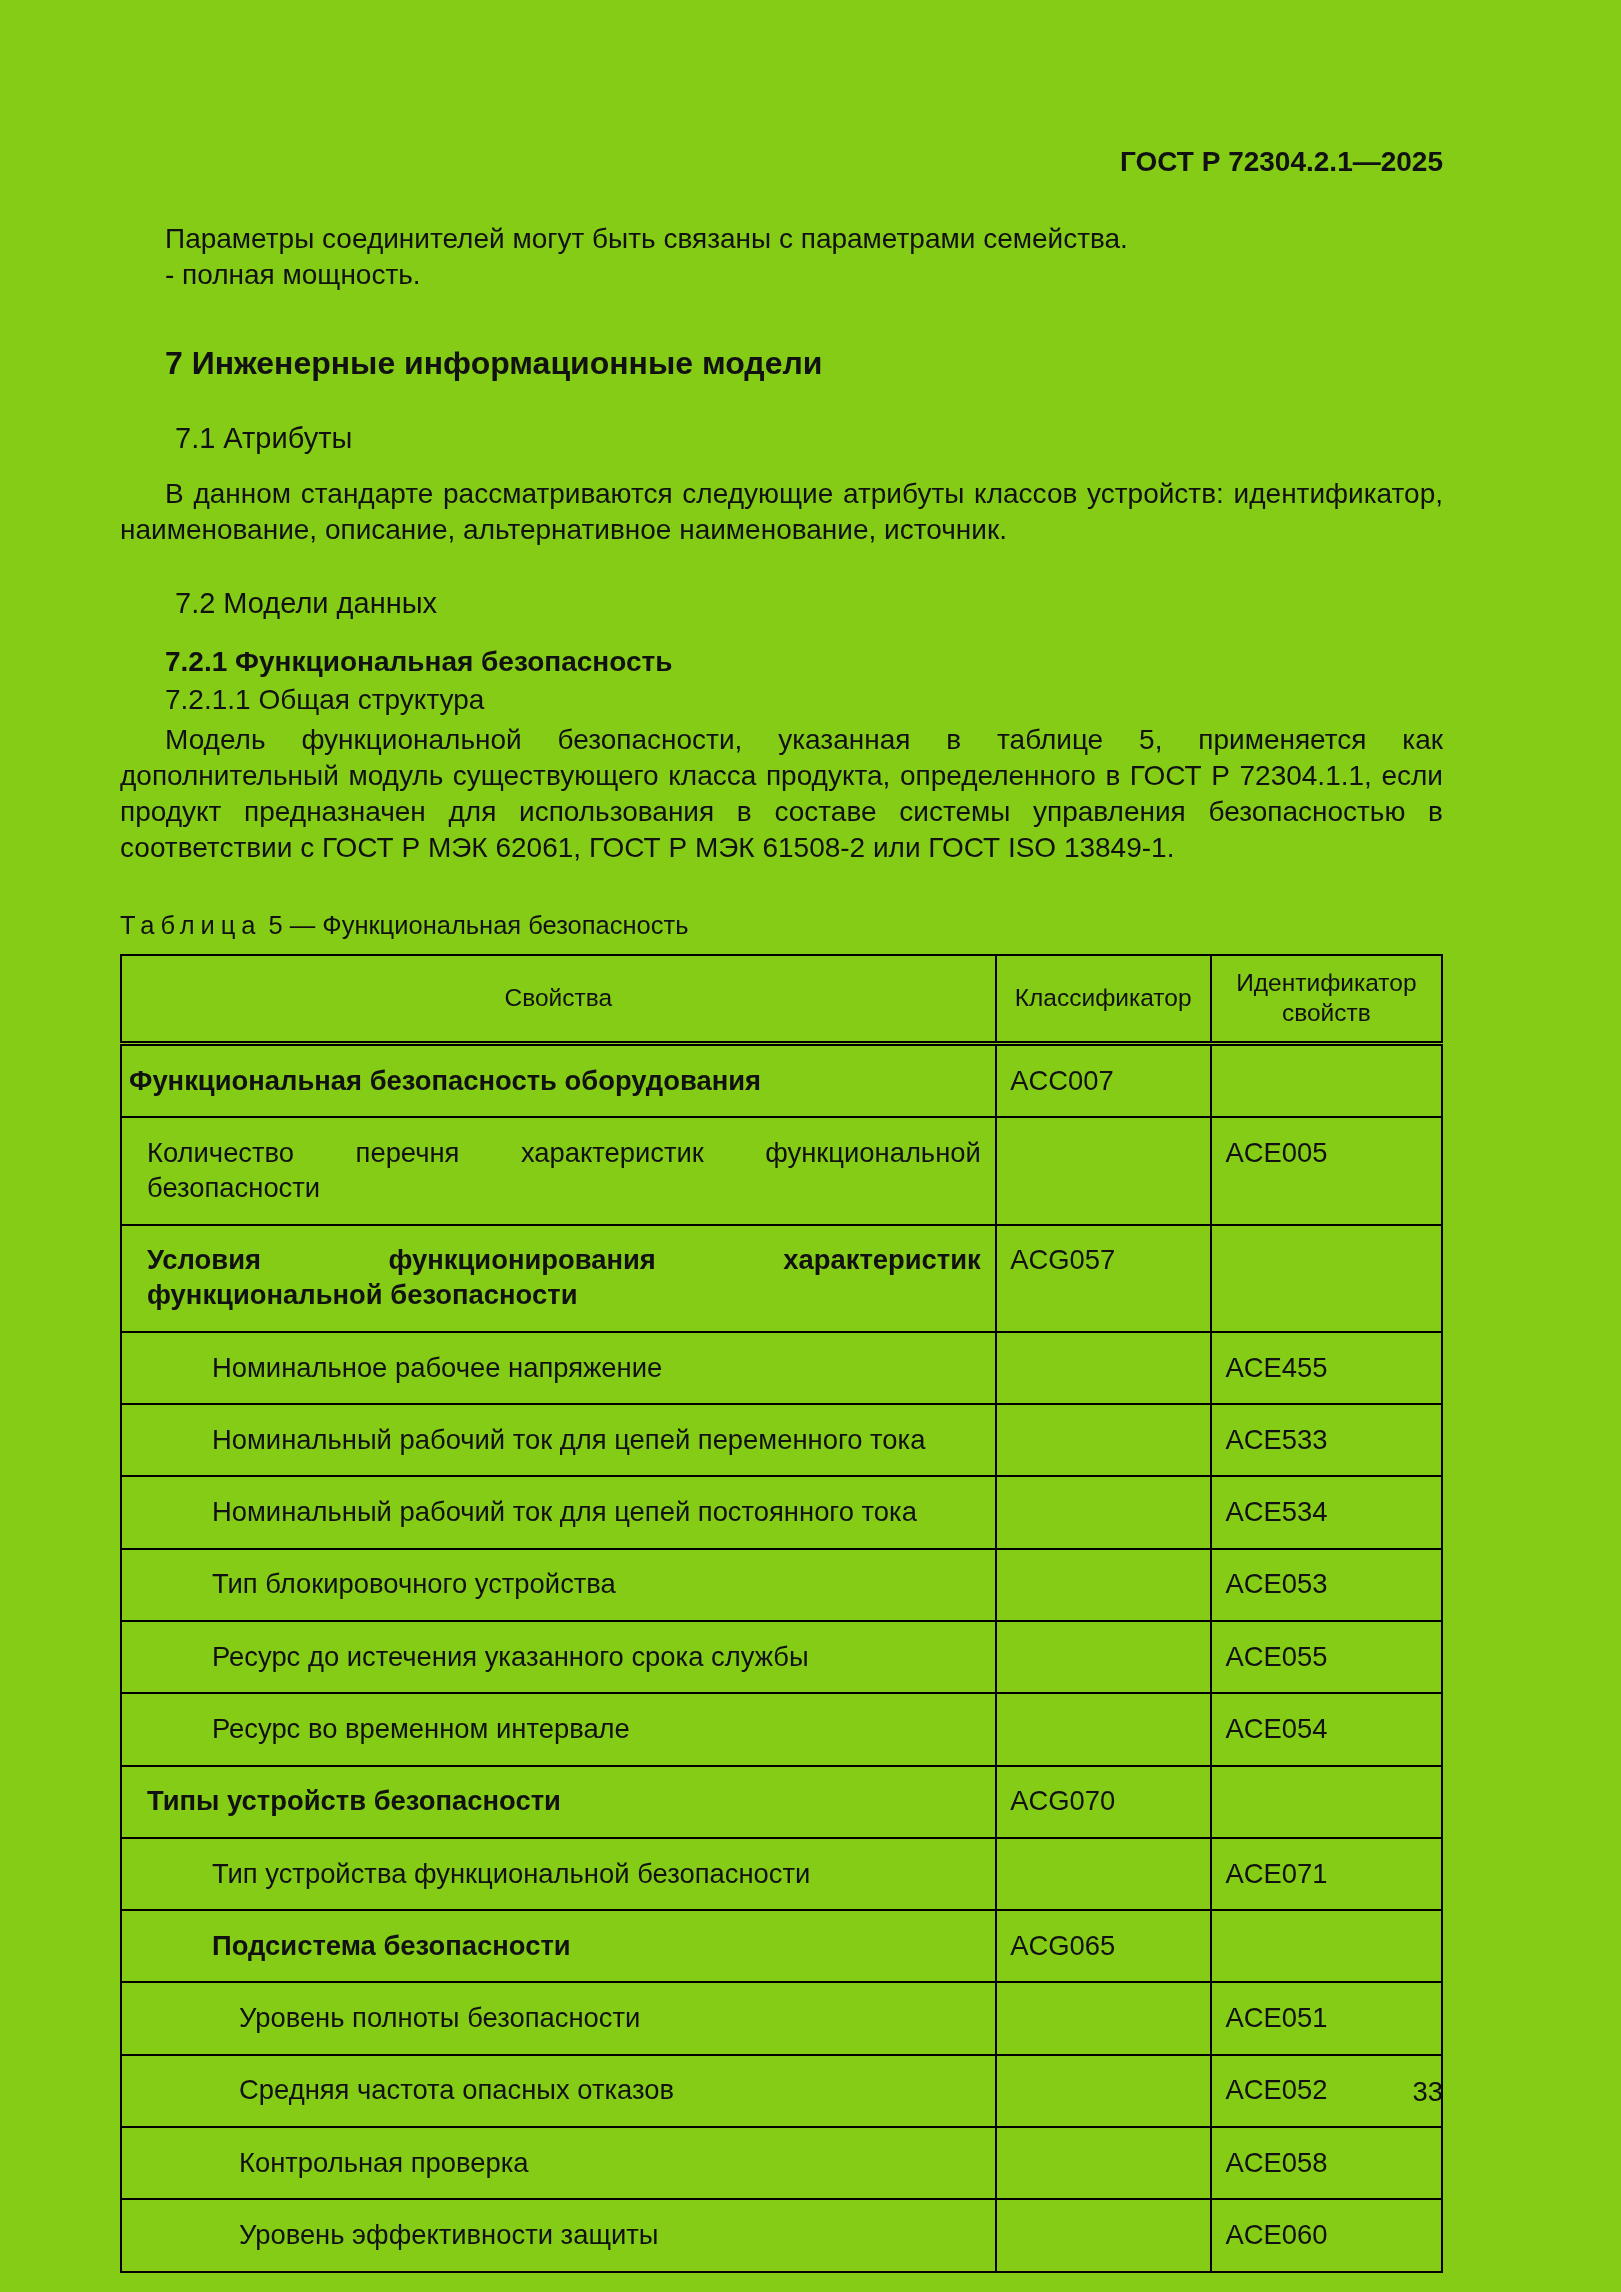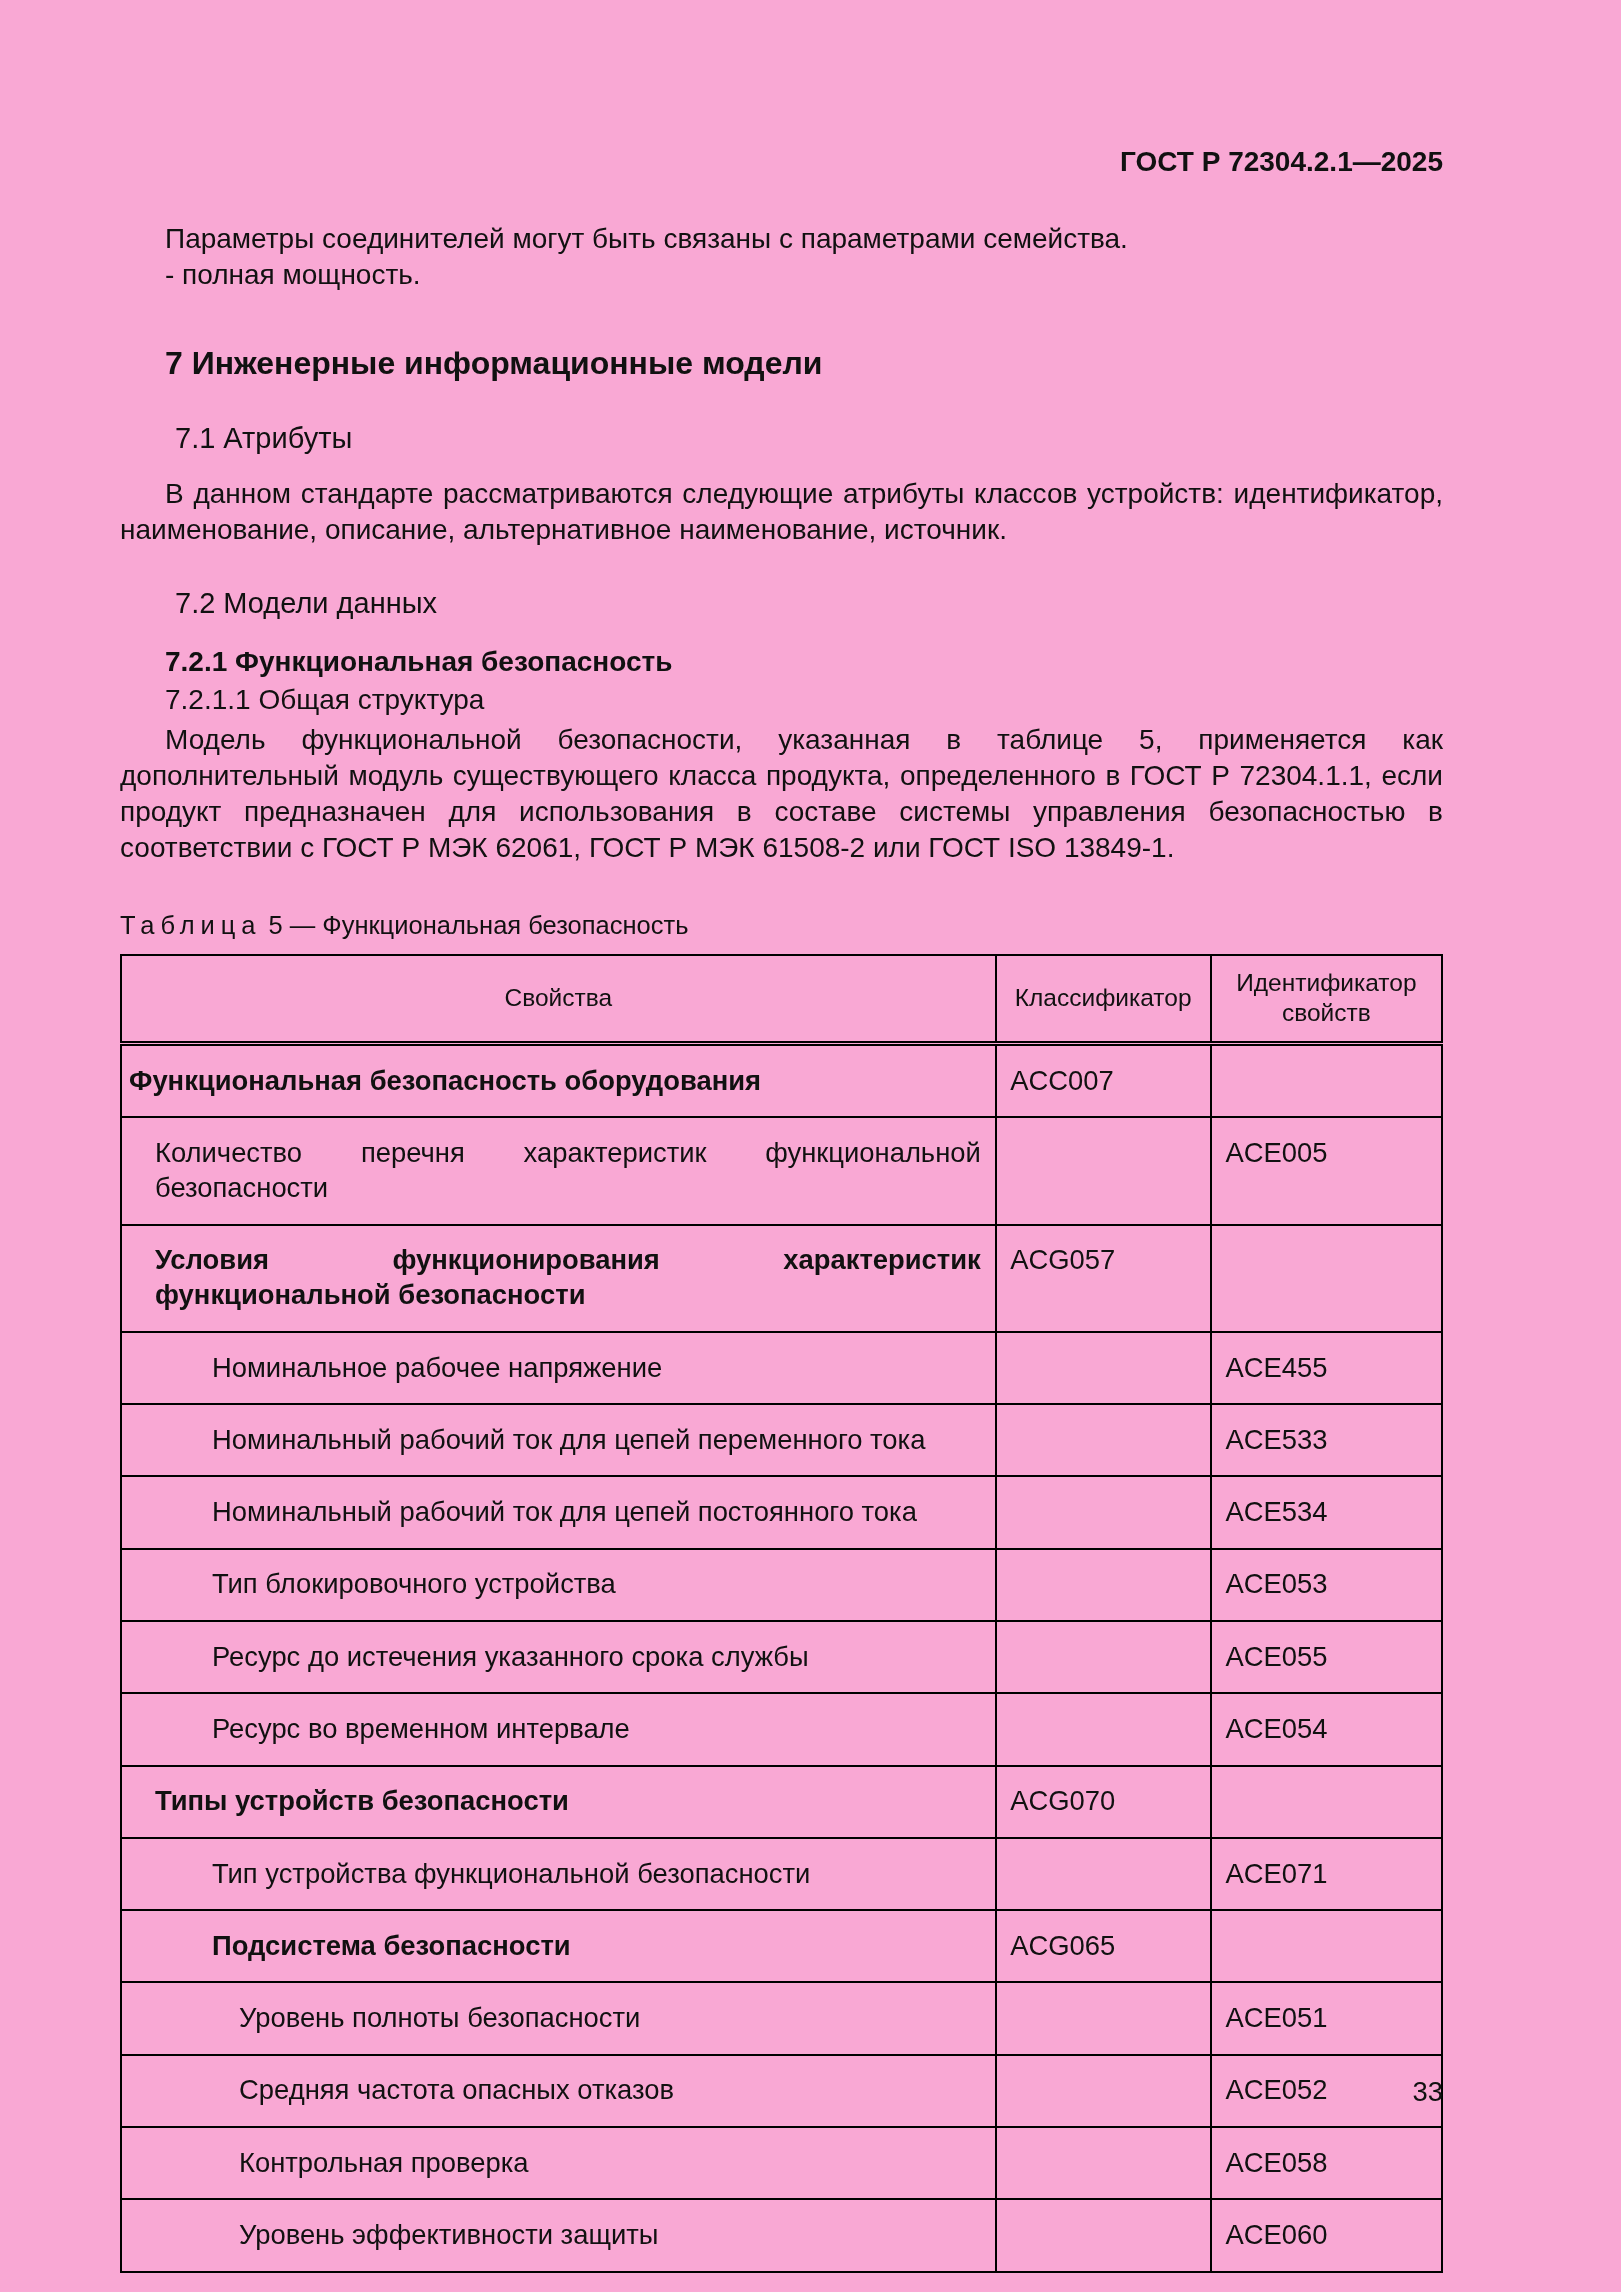--- a/index.html
+++ b/index.html
@@ -1,21 +1,21 @@
 <!DOCTYPE html>
 <html lang="ru"><head>
 <meta charset="utf-8">
 <style>
   html, body { margin: 0; padding: 0; background: #e8e8e8; }
   .page {
     position: relative;
     width: 1621px;
     height: 2293px;
     margin: 0 auto;
-    background: #f9a8d4;
+    background: #84cc16;
     box-sizing: border-box;
     padding: 145px 178px 0 120px;
     font-family: "Liberation Sans", sans-serif;
     color: #111111;
   }
   .doc-header {
     text-align: right;
     font-weight: bold;
     font-size: 28px;
     line-height: 33px;
@@ -75,21 +75,21 @@
     padding: 12.7px 9.8px;
   }
   table.gost td {
     font-size: 27.4px;
     line-height: 35px;
     vertical-align: top;
     padding: 16.7px 13.7px 18.6px 13.7px;
   }
   td.prop { text-align: justify; }
   td.prop.indent-0 { padding-left: 7px; }
-  td.prop.indent-1 { padding-left: 33px; }
+  td.prop.indent-1 { padding-left: 25px; }
   td.prop.indent-2 { padding-left: 90px; }
   td.prop.indent-3 { padding-left: 117px; }
   td.bold { font-weight: bold; }
   td.code { padding-left: 15.7px; }
   .page-number {
     position: absolute;
     top: 2076px;
     right: 178px;
     font-size: 27.4px;
   }

